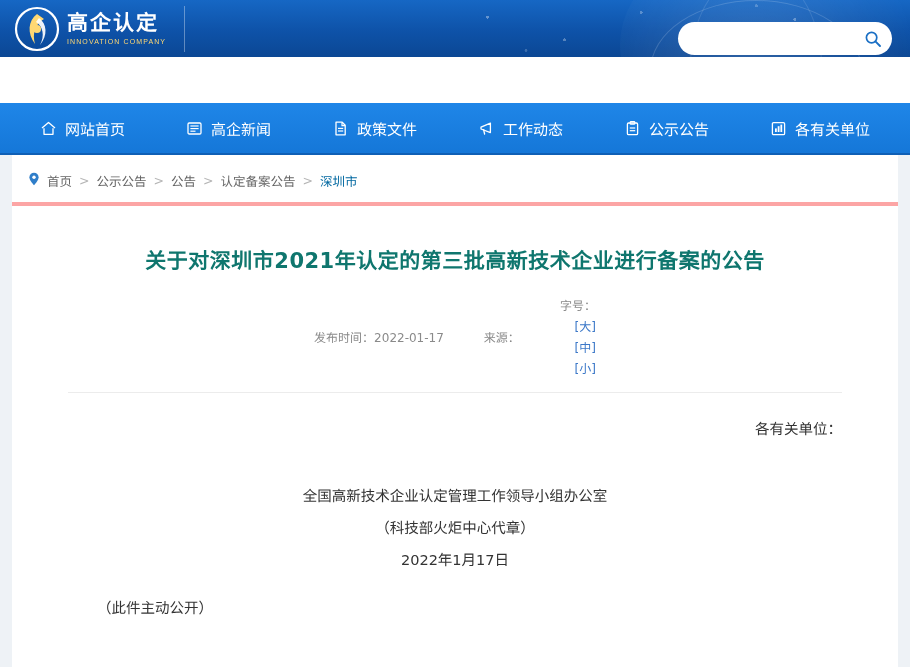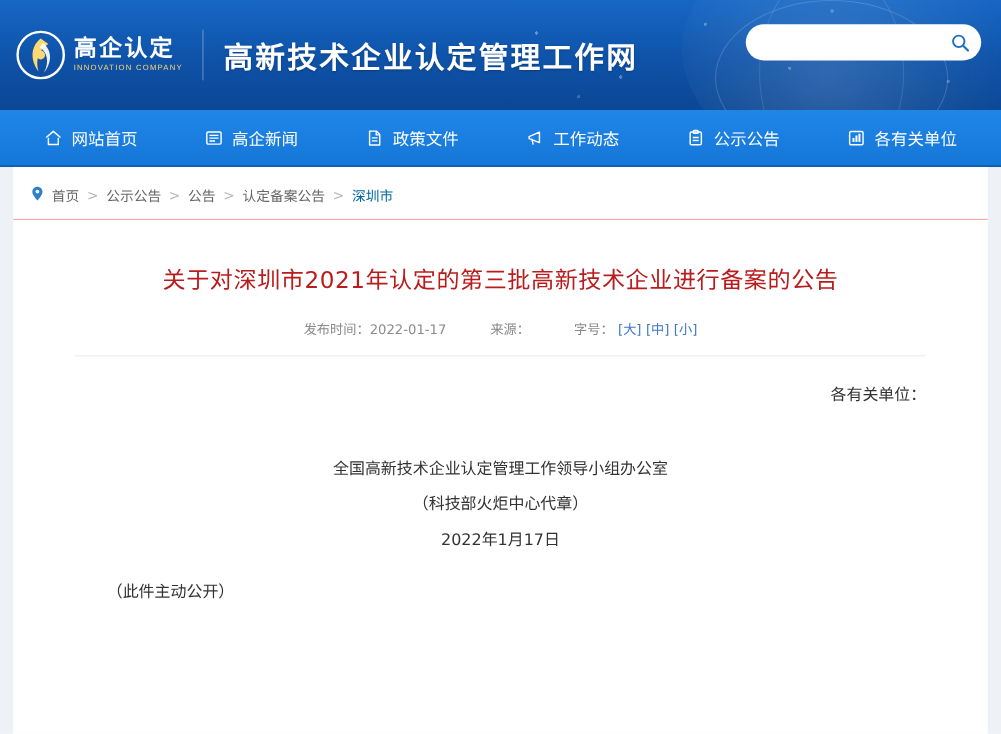--- a/index.html
+++ b/index.html
@@ -8,21 +8,21 @@
     margin: 0; padding: 0;
     width: 910px; height: 667px;
     background: #ffffff;
     font-family: "Liberation Sans", "DejaVu Sans", sans-serif;
     overflow: hidden;
   }
 
   
   .header {
     position: relative;
-    height: 100px;
+    height: 57px;
     background: linear-gradient(180deg, #1667c4 0%, #0e52a8 55%, #0b4794 100%);
     display: flex;
     align-items: center;
     overflow: hidden;
   }
   .header-globe {
     position: absolute;
     right: -40px; top: -70px;
     width: 330px; height: 230px;
     border-radius: 50%;
@@ -133,20 +133,21 @@
 
   
   .nav {
     height: 52px;
     background: linear-gradient(180deg, #1f86e8 0%, #1577d8 100%);
     display: flex;
     align-items: center;
     justify-content: space-between;
     padding: 0 34px;
     border-bottom: 2px solid #0f5fb5;
+    margin-top: 46px;
   }
   .nav-item {
     display: flex;
     align-items: center;
     gap: 8px;
     color: #ffffff;
     font-size: 15px;
     font-family: "DejaVu Sans", "Liberation Sans", sans-serif;
     cursor: pointer;
     padding: 0 6px;
@@ -166,50 +167,50 @@
     min-height: 100%;
     padding: 0 0 20px 0;
   }
   .breadcrumb {
     display: flex;
     align-items: center;
     gap: 5px;
     font-size: 12.5px;
     color: #666;
     padding: 16px 0 12px 16px;
-    border-bottom: 1px solid #fca5a5;
+    border-bottom: 4px solid #fca5a5;
     font-family: "DejaVu Sans", "Liberation Sans", sans-serif;
   }
   .breadcrumb .sep { color: #b5b5b5; margin: 0 2px; }
   .breadcrumb .crumb-current { color: #0369a1; }
   .pin-icon { margin-right: 2px; }
 
   .article { padding: 0 56px; }
   .article-title {
     text-align: center;
     font-size: 21px;
-    font-weight: normal;
-    color: #b91c1c;
+    font-weight: bold;
+    color: #0f766e;
     margin: 38px 0 0 0;
     letter-spacing: .5px;
     font-family: "DejaVu Sans", "Liberation Sans", sans-serif;
   }
   .article-meta {
     display: flex;
     justify-content: center;
     align-items: center;
     gap: 40px;
     font-size: 12px;
     color: #8a8a8a;
     margin-top: 22px;
     padding-bottom: 16px;
     border-bottom: 1px solid #ececec;
     font-family: "DejaVu Sans", "Liberation Sans", sans-serif;
   }
-  .font-size-group { display: flex; align-items: flex-end; gap: 4px; }
+  .font-size-group { display: flex; align-items: flex-end; gap: 4px; flex-direction: column; }
   .fs-btn { color: #3c78c8; cursor: pointer; }
 
   .article-body {
     font-size: 14.5px;
     line-height: 2.05;
     color: #333333;
     font-family: "DejaVu Sans", "Liberation Sans", sans-serif;
     margin-top: 22px;
   }
   .p-salutation { margin: 0 0 2px 0; text-align: right; }
@@ -239,21 +240,20 @@
       </svg>
     </div>
     <div class="logo-text">
       <span class="logo-cn">高企认定</span>
       <span class="logo-en">INNOVATION COMPANY</span>
     </div>
   </div>
 
   <div class="logo-divider"></div>
 
-  <div class="site-title">高新技术企业认定管理工作网</div>
 
   <div class="search-box">
     <input class="search-input" type="text" placeholder="" style="">
     <span class="search-icon">
       <svg width="18" height="18" viewBox="0 0 18 18" aria-hidden="true">
         <circle cx="7.6" cy="7.6" r="5.2" fill="none" stroke="#1a6fc4" stroke-width="1.7"></circle>
         <line x1="11.4" y1="11.4" x2="16" y2="16" stroke="#1a6fc4" stroke-width="1.9" stroke-linecap="round"></line>
       </svg>
     </span>
   </div>

